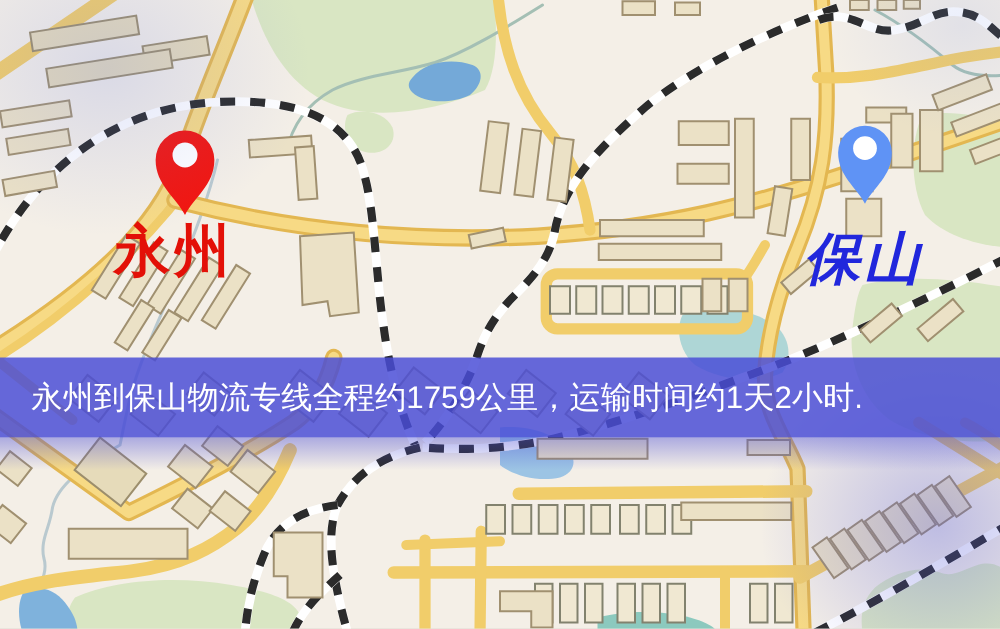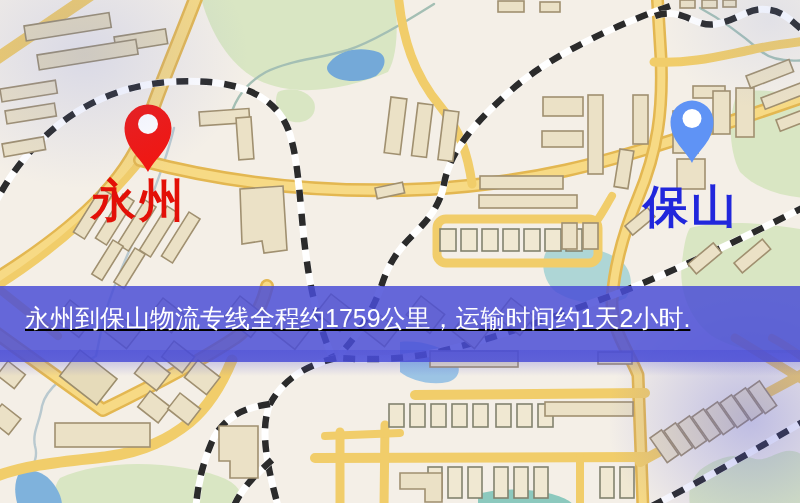--- a/index.html
+++ b/index.html
@@ -10,30 +10,30 @@
   .road-case{fill:none;stroke:#e3b751;stroke-linecap:round;stroke-linejoin:round;}
   .road-core{fill:none;stroke:#f7da85;stroke-linecap:round;stroke-linejoin:round;}
   .rail-base{fill:none;stroke:#ffffff;stroke-linecap:butt;}
   .rail-dash{fill:none;stroke:#2b2b2b;stroke-linecap:butt;stroke-dasharray:12 12;}
   .bld{fill:#ebe1c6;stroke:#a09070;stroke-width:1.6;}
   .bld2{fill:#f0e8d2;stroke:#82826e;stroke-width:1.6;}
   .bld3{fill:#e6dbba;stroke:#9c8e6c;stroke-width:1.6;}
   .park{fill:#d9e6c3;stroke:none;}
   .stream{fill:none;stroke:#a4bfb4;stroke-width:2.4;stroke-linecap:round;}
   .tint{position:absolute;pointer-events:none;}
-  .banner{position:absolute;left:0;top:286px;width:800px;height:76px;
-          background:rgba(73,76,214,0.84);text-decoration:underline;}
+  .banner{position:absolute;left:0;top:286px;width:800px;height:64px;
+          background:rgba(73,76,214,0.84);}
   .banner-text{color:#ffffff;font-size:25px;line-height:64px;padding-left:25px;
                white-space:nowrap;font-family:"Liberation Sans",sans-serif;}
   .banner-fade{position:absolute;left:0;top:350px;width:800px;height:26px;
                background:linear-gradient(rgba(73,76,214,0.42),rgba(73,76,214,0));}
   .city-label{position:absolute;font-family:"DejaVu Serif","Liberation Serif",serif;
               font-size:45px;font-weight:bold;letter-spacing:3px;line-height:1;}
   .origin-label{left:91px;top:178px;color:#e31007;text-align:center;}
-  .dest-label{left:643px;top:184px;color:#2127dc;}
+  .dest-label{left:643px;top:184px;color:#2127dc;font-style:italic;}
 </style>
 </head>
 <body>
 
 <div class="stage">
 
 <svg width="800" height="503" viewBox="0 0 800 503">
 
   <g>
     <path class="park" d="M 200,-5 L 395,-5 C 398,25 398,55 388,72 C 345,90 295,98 258,80 C 228,64 210,32 200,-5 Z"></path>

